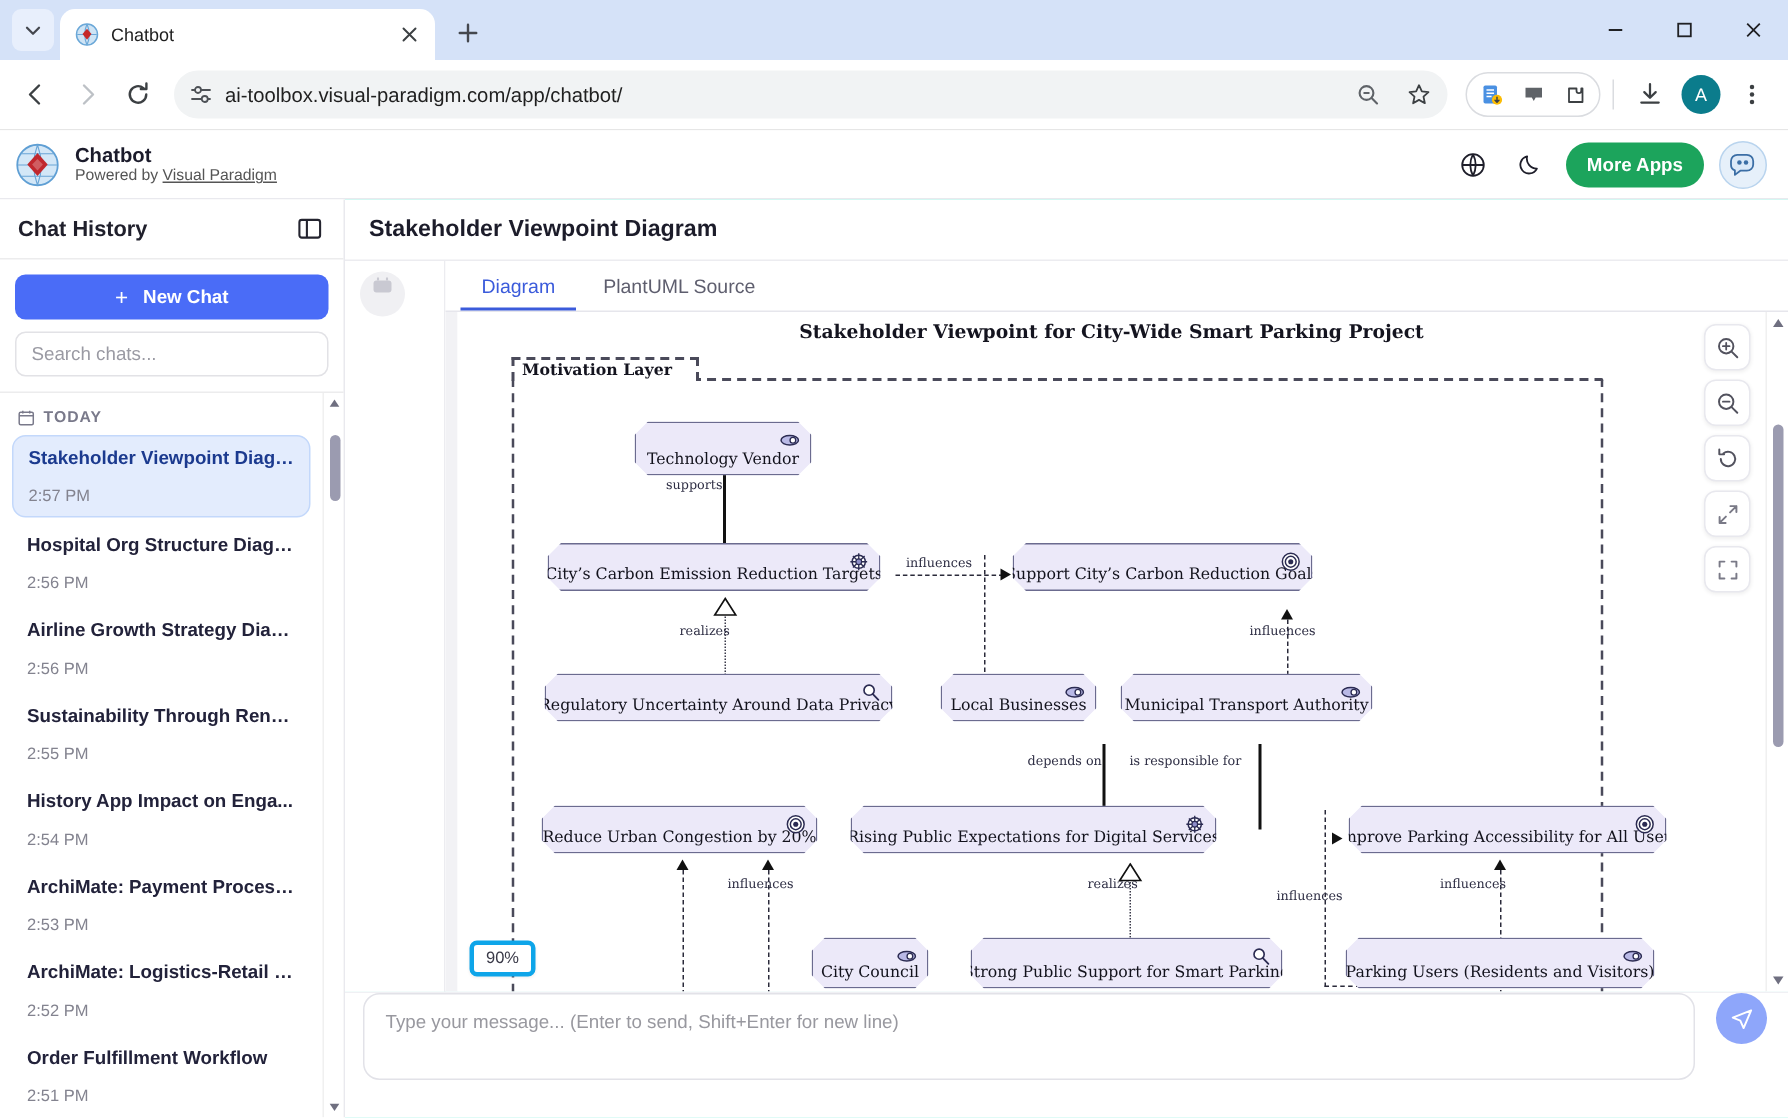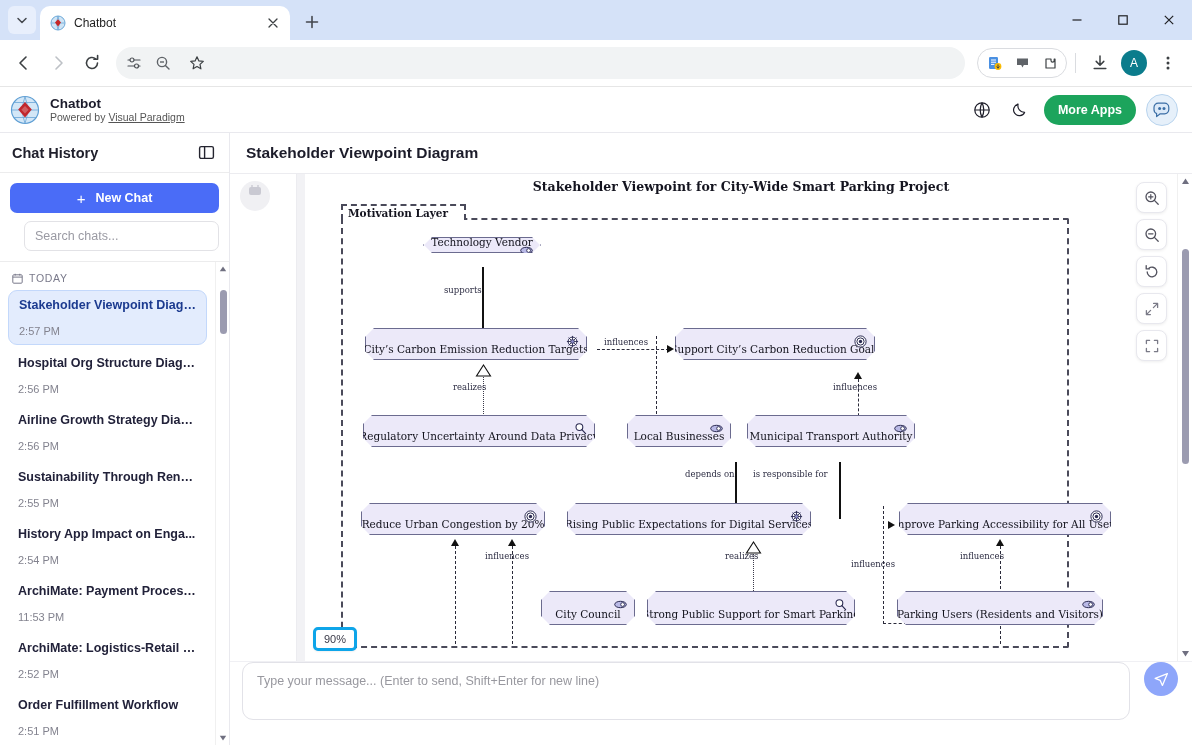--- a/index.html
+++ b/index.html
@@ -104,33 +104,33 @@
   .sb-title{ font-size:14.5px;font-weight:700;color:#20202c;}
   .sb-panel-btn{ width:22px;height:22px;display:flex;align-items:center;justify-content:center;}
   .sb-top { padding:10px 10px 10px 10px; border-bottom:1px solid #ececed; }
   .new-chat {
     width:100%; height:30px; background:#4a6cf7; color:#fff; border:none;
     border-radius:7px; font-size:12.5px; font-weight:700; cursor:pointer;
     display:flex;align-items:center;justify-content:center;gap:10px;
     font-family:inherit;
   }
   .new-chat .plus { font-size:15px; font-weight:400; }
-  .search-wrap { margin-top:8px;margin-left:14px; }
+  .search-wrap { margin-top:8px; }
   .search-input {
     width:100%; height:30px; border:1px solid #e2e2e6; border-radius:7px;
     padding:0 10px; font-size:12.5px; color:#333; font-family:inherit;
     outline:none; background:#fff;
   }
   .search-input::placeholder{ color:#9a9aa3; }
 
   .sb-list { flex:1; overflow:hidden; position:relative; padding:0; }
   .sb-scroll-area{ position:absolute; inset:0 14px 0 0; overflow:hidden; }
   .sb-group-label {
     display:flex;align-items:center;gap:6px;
-    font-size:10.5px; letter-spacing:.7px; color:#79798a; font-weight:400;
+    font-size:10.5px; letter-spacing:.7px; color:#79798a; font-weight:700;
     padding:10px 12px 6px 12px;
   }
   .chat-item {
     margin:0 8px 4px 8px; padding:7px 10px; border-radius:9px; cursor:pointer;
   }
   .chat-item.active { background:#e3ecfd; border:1px solid #c3d8fb; }
   .chat-item-title{ font-size:12.5px; font-weight:700; color:#22223a;
     white-space:nowrap; overflow:hidden; text-overflow:ellipsis; }
   .chat-item.active .chat-item-title{ color:#1b3a8f; }
   .chat-item-time{ font-size:11px; color:#83838f; margin-top:13px; }
@@ -320,20 +320,21 @@
     </div>
 
     <div class="omnibox">
       <span style="display:flex;">
         <svg width="16" height="16" viewBox="0 0 16 16">
           <path d="M2 5 H14 M2 11 H14" stroke="#4d5156" stroke-width="1.2" stroke-linecap="round"></path>
           <circle cx="6" cy="5" r="2" fill="#f1f3f4" stroke="#4d5156" stroke-width="1.2"></circle>
           <circle cx="10.5" cy="11" r="2" fill="#f1f3f4" stroke="#4d5156" stroke-width="1.2"></circle>
         </svg>
       </span>
+      <span class="omnibox-url">ai-toolbox.visual-paradigm.com/app/chatbot/</span>
       <span class="tb-btn" style="width:26px;height:26px;flex:0 0 26px;">
         <svg width="16" height="16" viewBox="0 0 16 16">
             <circle cx="7" cy="7" r="4.6" fill="none" stroke="#5f6368" stroke-width="1.4"></circle>
             <path d="M5 7 H9" stroke="#5f6368" stroke-width="1.4"></path>
             <path d="M10.4 10.4 L14 14" stroke="#5f6368" stroke-width="1.4" stroke-linecap="round"></path>
           </svg>
       </span>
       <span class="tb-btn" style="width:26px;height:26px;flex:0 0 26px;">
         <svg width="16" height="16" viewBox="0 0 16 16">
             <path d="M8 1.8 L9.9 5.9 L14.3 6.4 L11 9.4 L11.9 13.8 L8 11.6 L4.1 13.8 L5 9.4 L1.7 6.4 L6.1 5.9 Z" fill="none" stroke="#3c4043" stroke-width="1.2" stroke-linejoin="round"></path>
@@ -470,21 +471,21 @@
                 <div class="chat-item">
                   <div class="chat-item-title">Sustainability Through Rene...</div>
                   <div class="chat-item-time">2:55 PM</div>
                 </div>
                 <div class="chat-item">
                   <div class="chat-item-title">History App Impact on Enga...</div>
                   <div class="chat-item-time">2:54 PM</div>
                 </div>
                 <div class="chat-item">
                   <div class="chat-item-title">ArchiMate: Payment Process ...</div>
-                  <div class="chat-item-time">11:53 PM</div>
+                  <div class="chat-item-time">2:53 PM</div>
                 </div>
                 <div class="chat-item">
                   <div class="chat-item-title">ArchiMate: Logistics-Retail C...</div>
                   <div class="chat-item-time">2:52 PM</div>
                 </div>
                 <div class="chat-item">
                   <div class="chat-item-title">Order Fulfillment Workflow</div>
                   <div class="chat-item-time">2:51 PM</div>
                 </div>
               </div>
@@ -516,20 +517,24 @@
           <div class="msg-gutter">
             <span class="msg-avatar">
               <svg width="20" height="20" viewBox="0 0 20 20" style="margin-top:-12px;">
                 <rect x="4" y="7" width="12" height="8" rx="2" fill="#c9c9d2"></rect>
                 <path d="M7 7 V5 M13 7 V5" stroke="#c9c9d2" stroke-width="1.4"></path>
               </svg>
             </span>
           </div>
 
           <div class="card-col">
+            <div class="tabs-row">
+              <div class="vp-tab active">Diagram</div>
+              <div class="vp-tab">PlantUML Source</div>
+            </div>
 
             <div class="diagram-shell">
               <div class="diagram-left-rail"></div>
 
               <div class="diagram-canvas">
 
                 <div class="diag-title">Stakeholder Viewpoint for City-Wide Smart Parking Project</div>
 
                 <div class="layer-box" style="left:36px; top:44px; width:728px; height:430px;">
                   <div class="layer-tag">Motivation Layer</div>
@@ -574,21 +579,21 @@
                 <div class="edge-dot-v" style="left:448px;top:377px;height:58px;"></div>
                 <div class="edge-label" style="left:420px;top:377px;">realizes</div>
                 <svg class="tri-hollow-wrap" style="left:440px;top:367px;" width="17" height="13" viewBox="0 0 17 13">
                     <path d="M8.5 1 L15.5 12 H1.5 Z" fill="#fff" stroke="#111" stroke-width="1.1"></path>
                   </svg>
 
                 <div class="edge-dash-v" style="left:695px;top:372px;height:98px;"></div>
                 <div class="arrow-up" style="left:691px;top:365px;"></div>
                 <div class="edge-label" style="left:655px;top:377px;">influences</div>
 
-                <div class="node" style="left:118px;top:63px;width:118px;height:16px;">
+                <div class="node" style="left:118px;top:73px;width:118px;height:36px;">
                   <span class="node-icon">
                     <svg width="13" height="13" viewBox="0 0 13 13">
                         <ellipse cx="6.5" cy="6.5" rx="5.8" ry="3.2" fill="#b9b9e6" stroke="#2b2b52" stroke-width="1"></ellipse>
                         <circle cx="8.6" cy="6.5" r="1.9" fill="#fff" stroke="#2b2b52" stroke-width=".9"></circle>
                       </svg>
                   </span>
                   <span class="node-label">Technology Vendor</span>
                 </div>
 
                 <div class="node" style="left:60px;top:154px;width:222px;height:32px;">
@@ -669,21 +674,21 @@
                   <span class="node-icon">
                     <svg width="13" height="13" viewBox="0 0 13 13">
                         <circle cx="6.5" cy="6.5" r="5.6" fill="#fff" stroke="#2b2b52" stroke-width="1"></circle>
                         <circle cx="6.5" cy="6.5" r="3.6" fill="#fff" stroke="#2b2b52" stroke-width="1"></circle>
                         <circle cx="6.5" cy="6.5" r="1.7" fill="#2b2b52"></circle>
                       </svg>
                   </span>
                   <span class="node-label">Improve Parking Accessibility for All Users</span>
                 </div>
 
-                <div class="node" style="left:236px;top:417px;width:94px;height:34px;">
+                <div class="node" style="left:236px;top:417px;width:78px;height:34px;">
                   <span class="node-icon">
                     <svg width="13" height="13" viewBox="0 0 13 13">
                         <ellipse cx="6.5" cy="6.5" rx="5.8" ry="3.2" fill="#b9b9e6" stroke="#2b2b52" stroke-width="1"></ellipse>
                         <circle cx="8.6" cy="6.5" r="1.9" fill="#fff" stroke="#2b2b52" stroke-width=".9"></circle>
                       </svg>
                   </span>
                   <span class="node-label">City Council</span>
                 </div>
 
                 <div class="node" style="left:342px;top:417px;width:208px;height:34px;">

